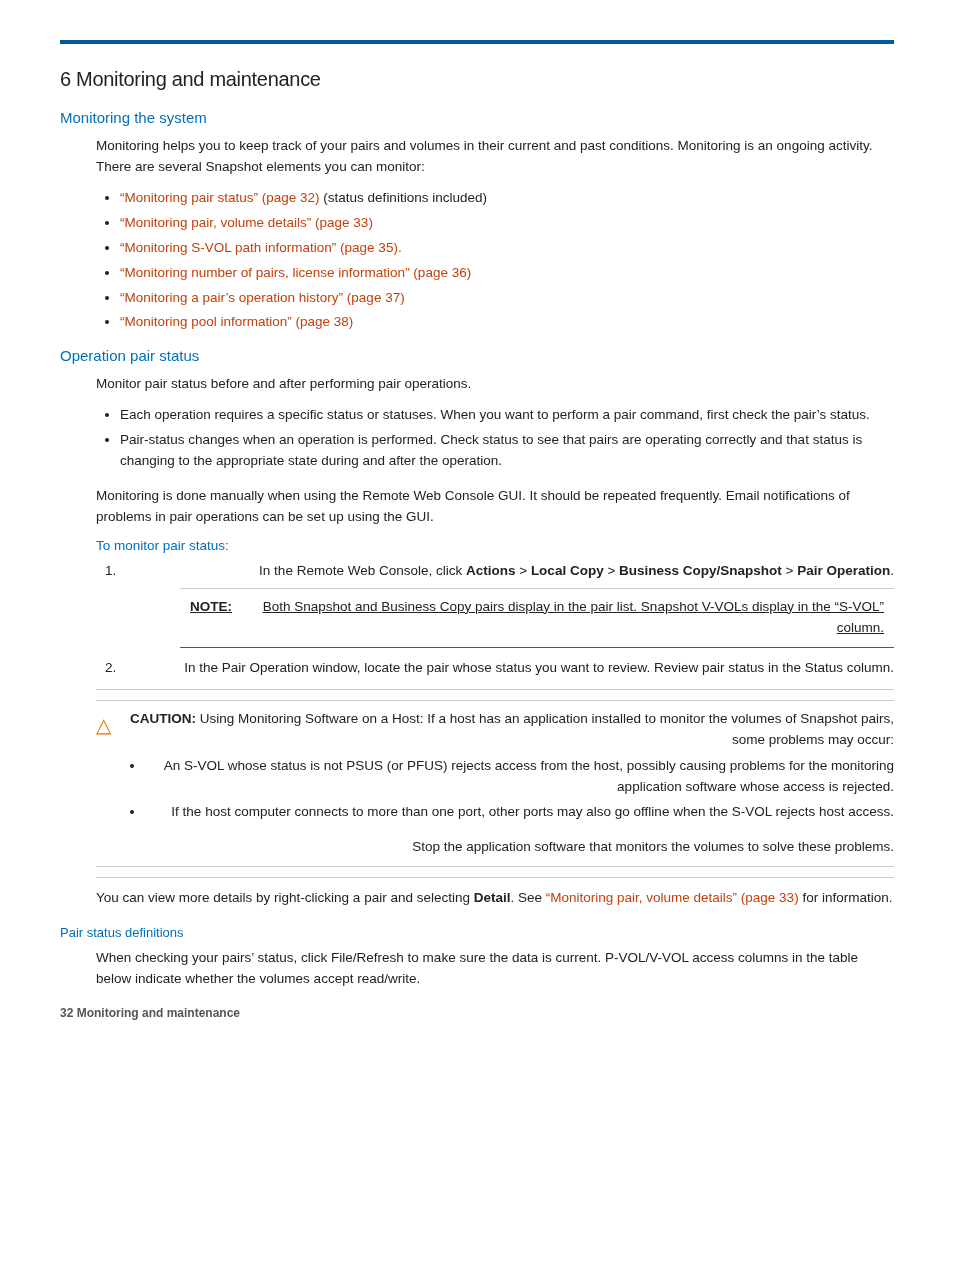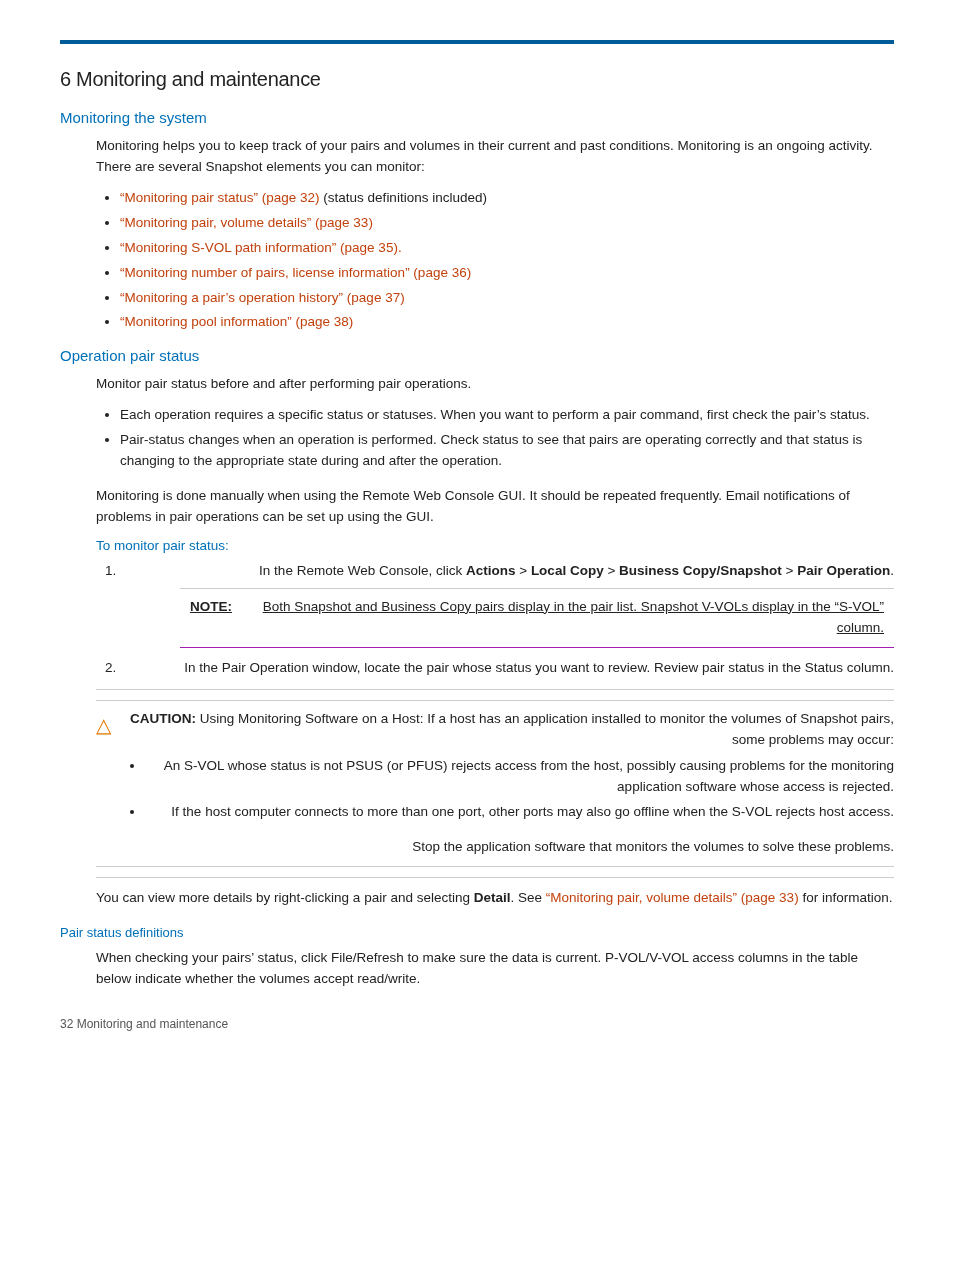--- a/index.html
+++ b/index.html
@@ -126,24 +126,25 @@
       font-weight: bold;
       color: #222;
     }
     .para {
       margin-left: 36px;
       margin-bottom: 10px;
       line-height: 1.55;
     }
     .footer {
       position: absolute;
-      bottom: 9px;
+      bottom: 20px;
       left: 60px;
       font-size: 12px;
       color: #555;
+      font-weight: bold;
     }
     b { font-weight: bold; }
     .divider {
       border: none;
       border-top: 1px solid #ccc;
       margin: 10px 0 10px 36px;
     }
   </style>
 </head>
 <body>

